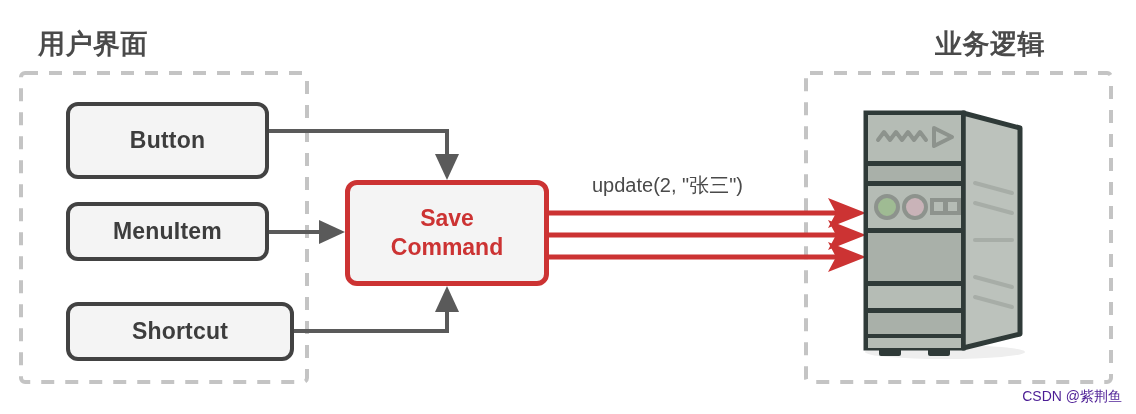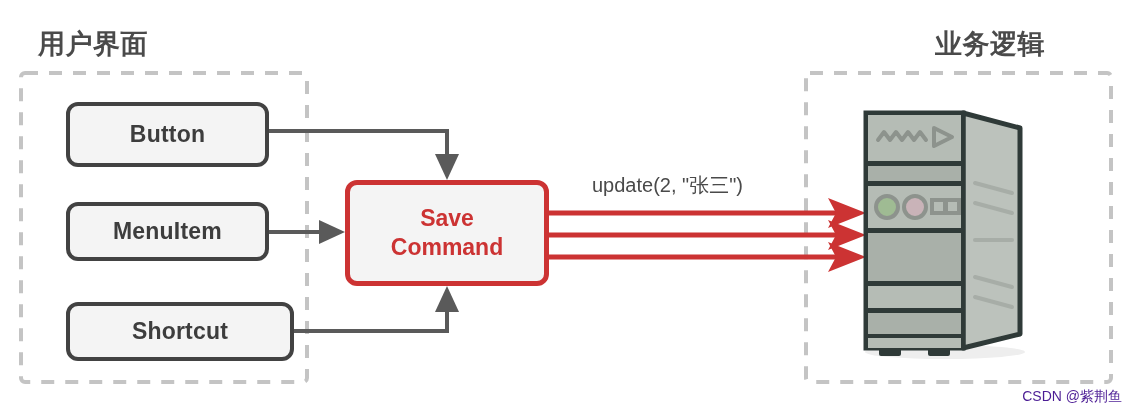--- a/index.html
+++ b/index.html
@@ -42,21 +42,21 @@
     border: 4px solid #424242;
     border-radius: 12px;
     display: flex;
     align-items: center;
     justify-content: center;
     font-size: 23px;
     font-weight: bold;
     color: #3d3d3d;
     letter-spacing: 0.2px;
   }
-  #node-button   { left: 66px; top: 102px; width: 203px; height: 65px; }
+  #node-button   { left: 66px; top: 102px; width: 203px; height: 77px; }
   #node-menuitem { left: 66px; top: 202px; width: 203px; height: 59px; }
   #node-shortcut { left: 66px; top: 302px; width: 228px; height: 59px; }
 
   #node-command {
     position: absolute;
     box-sizing: border-box;
     left: 345px; top: 180px; width: 204px; height: 106px;
     background: #f4f4f4;
     border: 5px solid #cc3333;
     border-radius: 12px;

